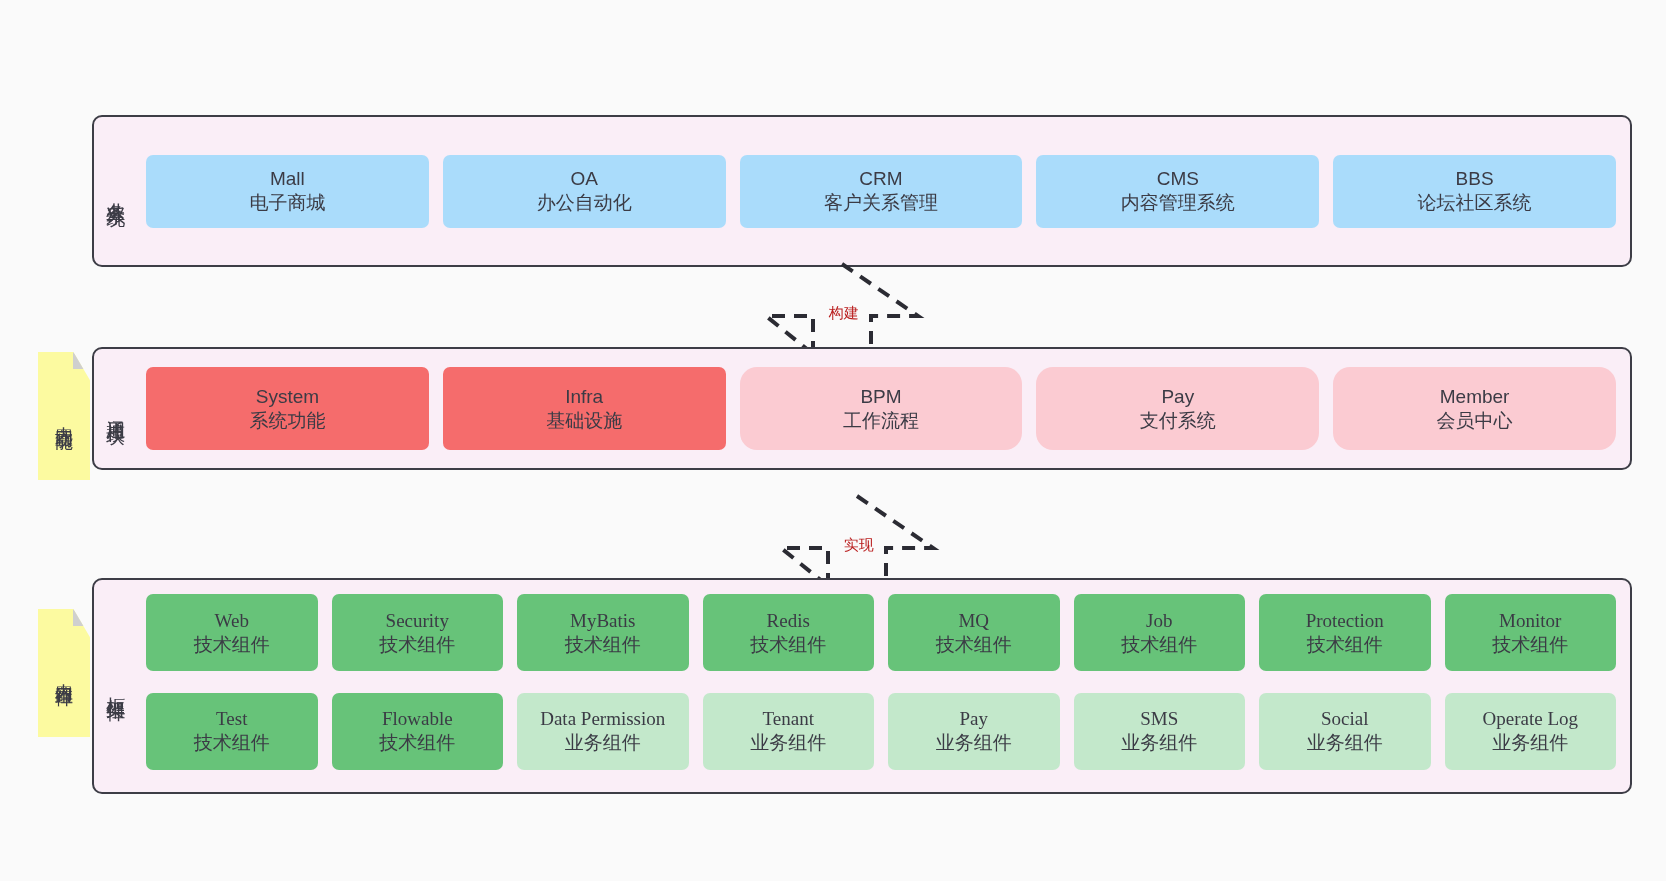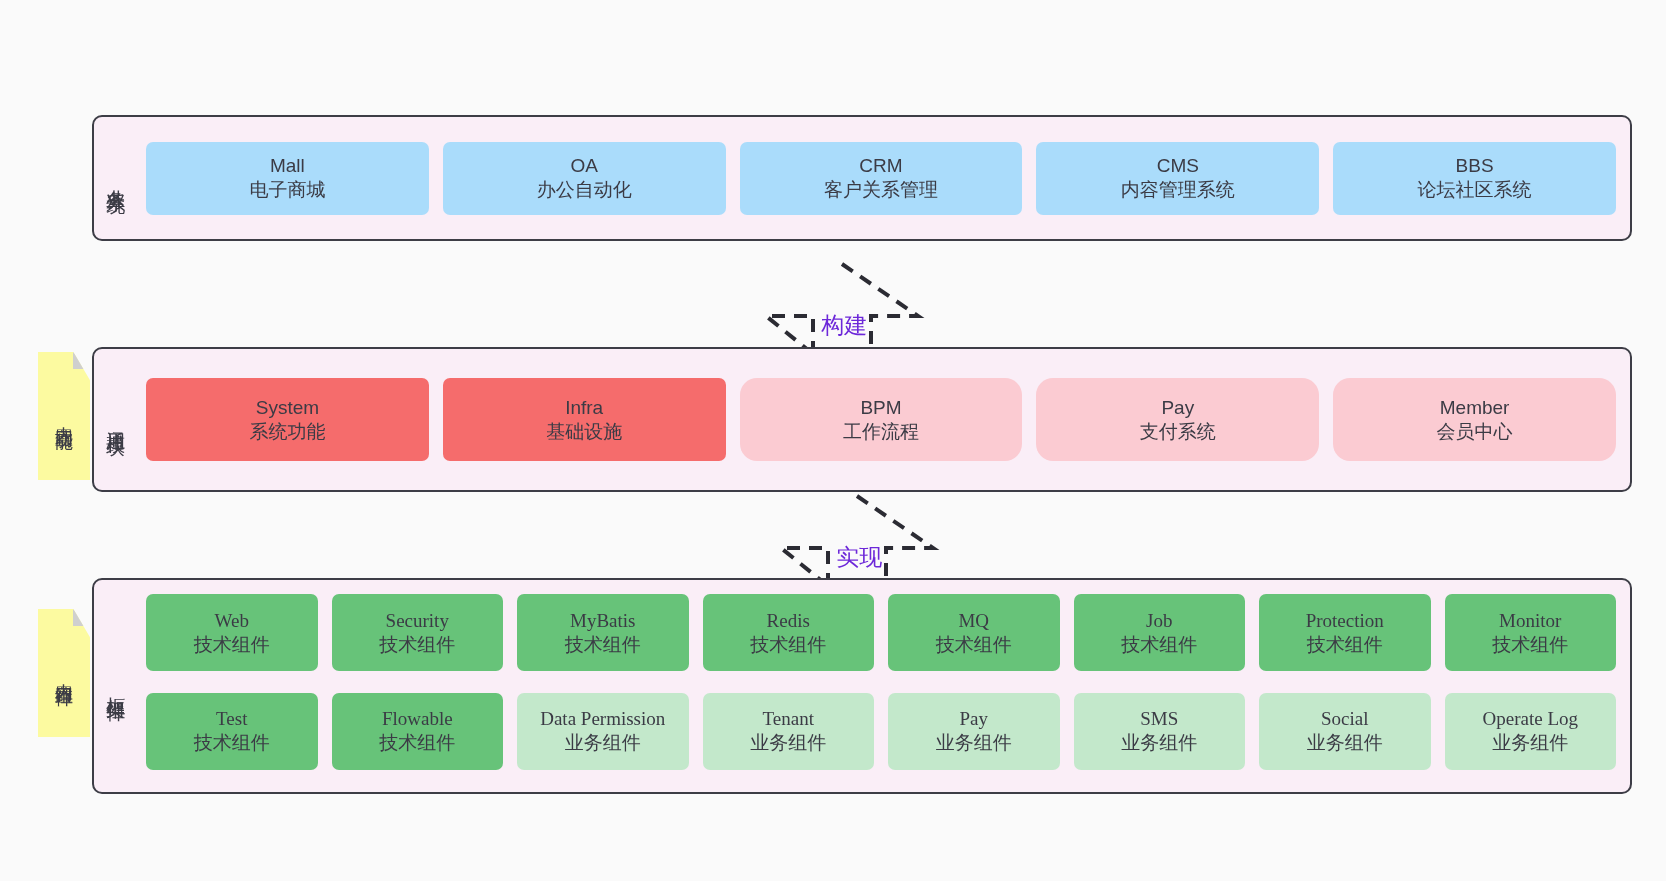--- a/index.html
+++ b/index.html
@@ -118,34 +118,34 @@
   
   .arrow {
     position: absolute;
     width: 165px;
     height: 98px;
   }
   .arrow svg { display: block; }
   .arrow .lbl {
     position: absolute;
     left: 50%;
-    top: 52px;
+    top: 46px;
     transform: translateX(-46%);
-    font-size: 23px;
-    color: #6d28d9;
+    font-size: 15px;
+    color: #b91c1c;
     background: transparent;
     white-space: nowrap;
   }
 </style>
 </head>
 <body>
 
 <div class="canvas">
 
-  <div class="layer" style="left:92px; top:115px; width:1540px; height:126px;">
+  <div class="layer" style="left:92px; top:115px; width:1540px; height:152px;">
     <div class="layer-title">业务系统</div>
     <div class="layer-body">
       <div class="card blue business">
         <div class="t1">Mall</div>
         <div class="t2">电子商城</div>
       </div>
       <div class="card blue business">
         <div class="t1">OA</div>
         <div class="t2">办公自动化</div>
       </div>
@@ -169,21 +169,21 @@
       <path d="M82 6 L158 58 L111 58 L111 96 M53 96 L53 58 L6 58 Z" stroke="#2b2b33" stroke-width="4" stroke-dasharray="13 9" fill="none" stroke-linecap="butt"></path>
       <path d="M53 96 L111 96" stroke="#2b2b33" stroke-width="4" stroke-dasharray="13 9" fill="none"></path>
     </svg>
     <div class="lbl">构建</div>
   </div>
 
   <div class="note" style="left:38px; top:352px; height:128px;">
     <span class="fold"></span>
     <span>内置功能</span>
   </div>
-  <div class="layer" style="left:92px; top:347px; width:1540px; height:145px;">
+  <div class="layer" style="left:92px; top:347px; width:1540px; height:123px;">
     <div class="layer-title">通用模块</div>
     <div class="layer-body">
       <div class="card red module">
         <div class="t1">System</div>
         <div class="t2">系统功能</div>
       </div>
       <div class="card red module">
         <div class="t1">Infra</div>
         <div class="t2">基础设施</div>
       </div>

